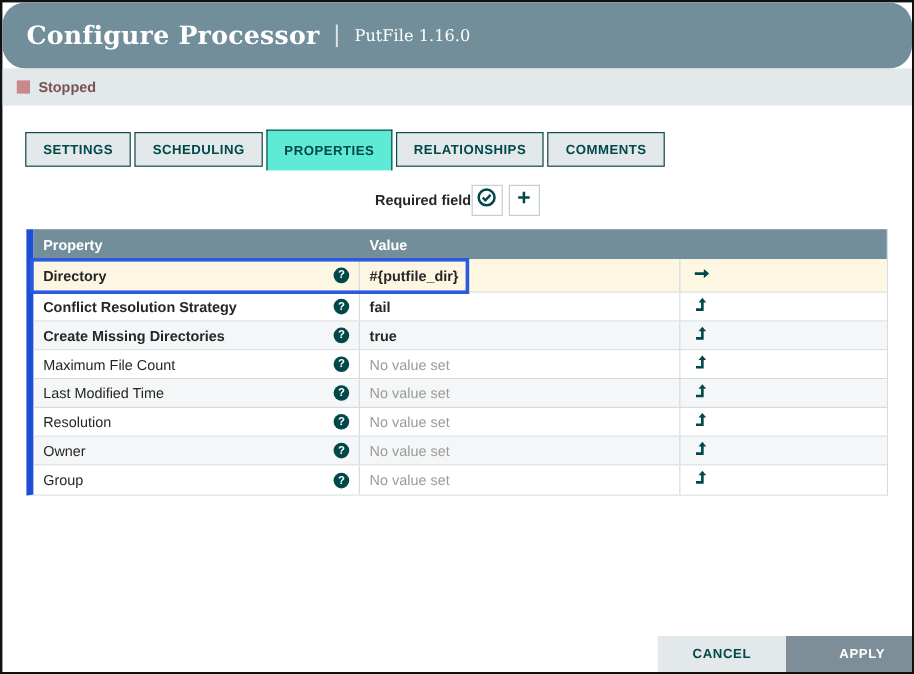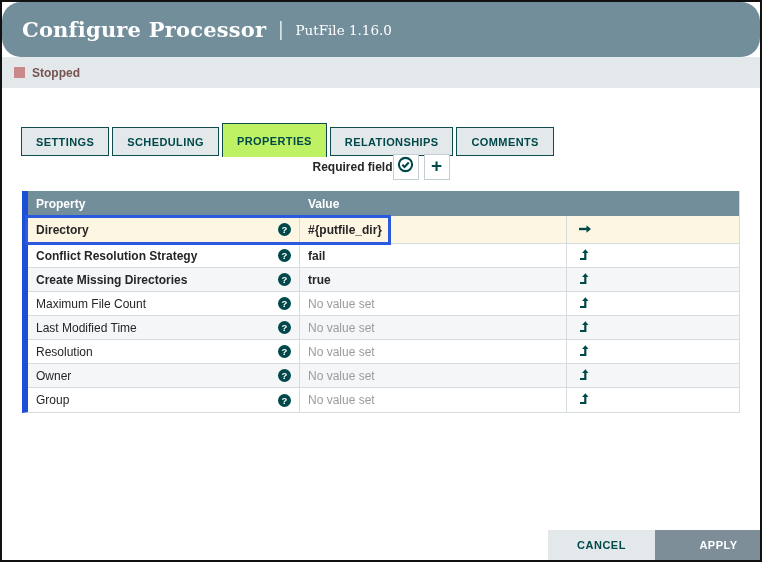--- a/index.html
+++ b/index.html
@@ -21,26 +21,26 @@
   .dlg-subtitle { font-family:"DejaVu Serif", serif; font-size:13.5px; color:#fff; }
   
   .status-strip {
     height:31px; background:#E3E8EB; display:flex; align-items:center; padding:0 12px;
   }
   .status-square { width:11px; height:11px; background:#C9898B; margin-right:7px; }
   .status-label { font-size:12px; font-weight:bold; color:#775351; }
   
   .tabbar { display:flex; gap:3px; margin:19px 20px 0 19px; height:34px; }
   .tab {
-    box-sizing:border-box; margin-top:20px; height:29px; padding:0 14px;
+    box-sizing:border-box; margin-top:3px; height:29px; padding:0 14px;
     background:#E3E8EB; border:1px solid #0F4B4D; color:#004849;
     font-size:11px; font-weight:bold; letter-spacing:.4px;
     display:flex; align-items:center; justify-content:center; cursor:pointer;
   }
-  .tab.active { margin-top:16px; height:34px; background:#bef264; border-bottom:none; }
+  .tab.active { margin-top:1px; height:34px; background:#5eead4; border-bottom:none; }
   
   .req-row {
     display:flex; justify-content:center; align-items:center;
     margin:12px 20px 11px 20px; height:27px;
   }
   .req-label { font-size:12px; font-weight:bold; color:#262626; }
   .icon-toolbar { display:flex; gap:5px; }
   .icon-btn {
     width:26px; height:26px; box-sizing:border-box; background:#fff;
     border:1px solid #C4CDD2; display:flex; align-items:center; justify-content:center;

